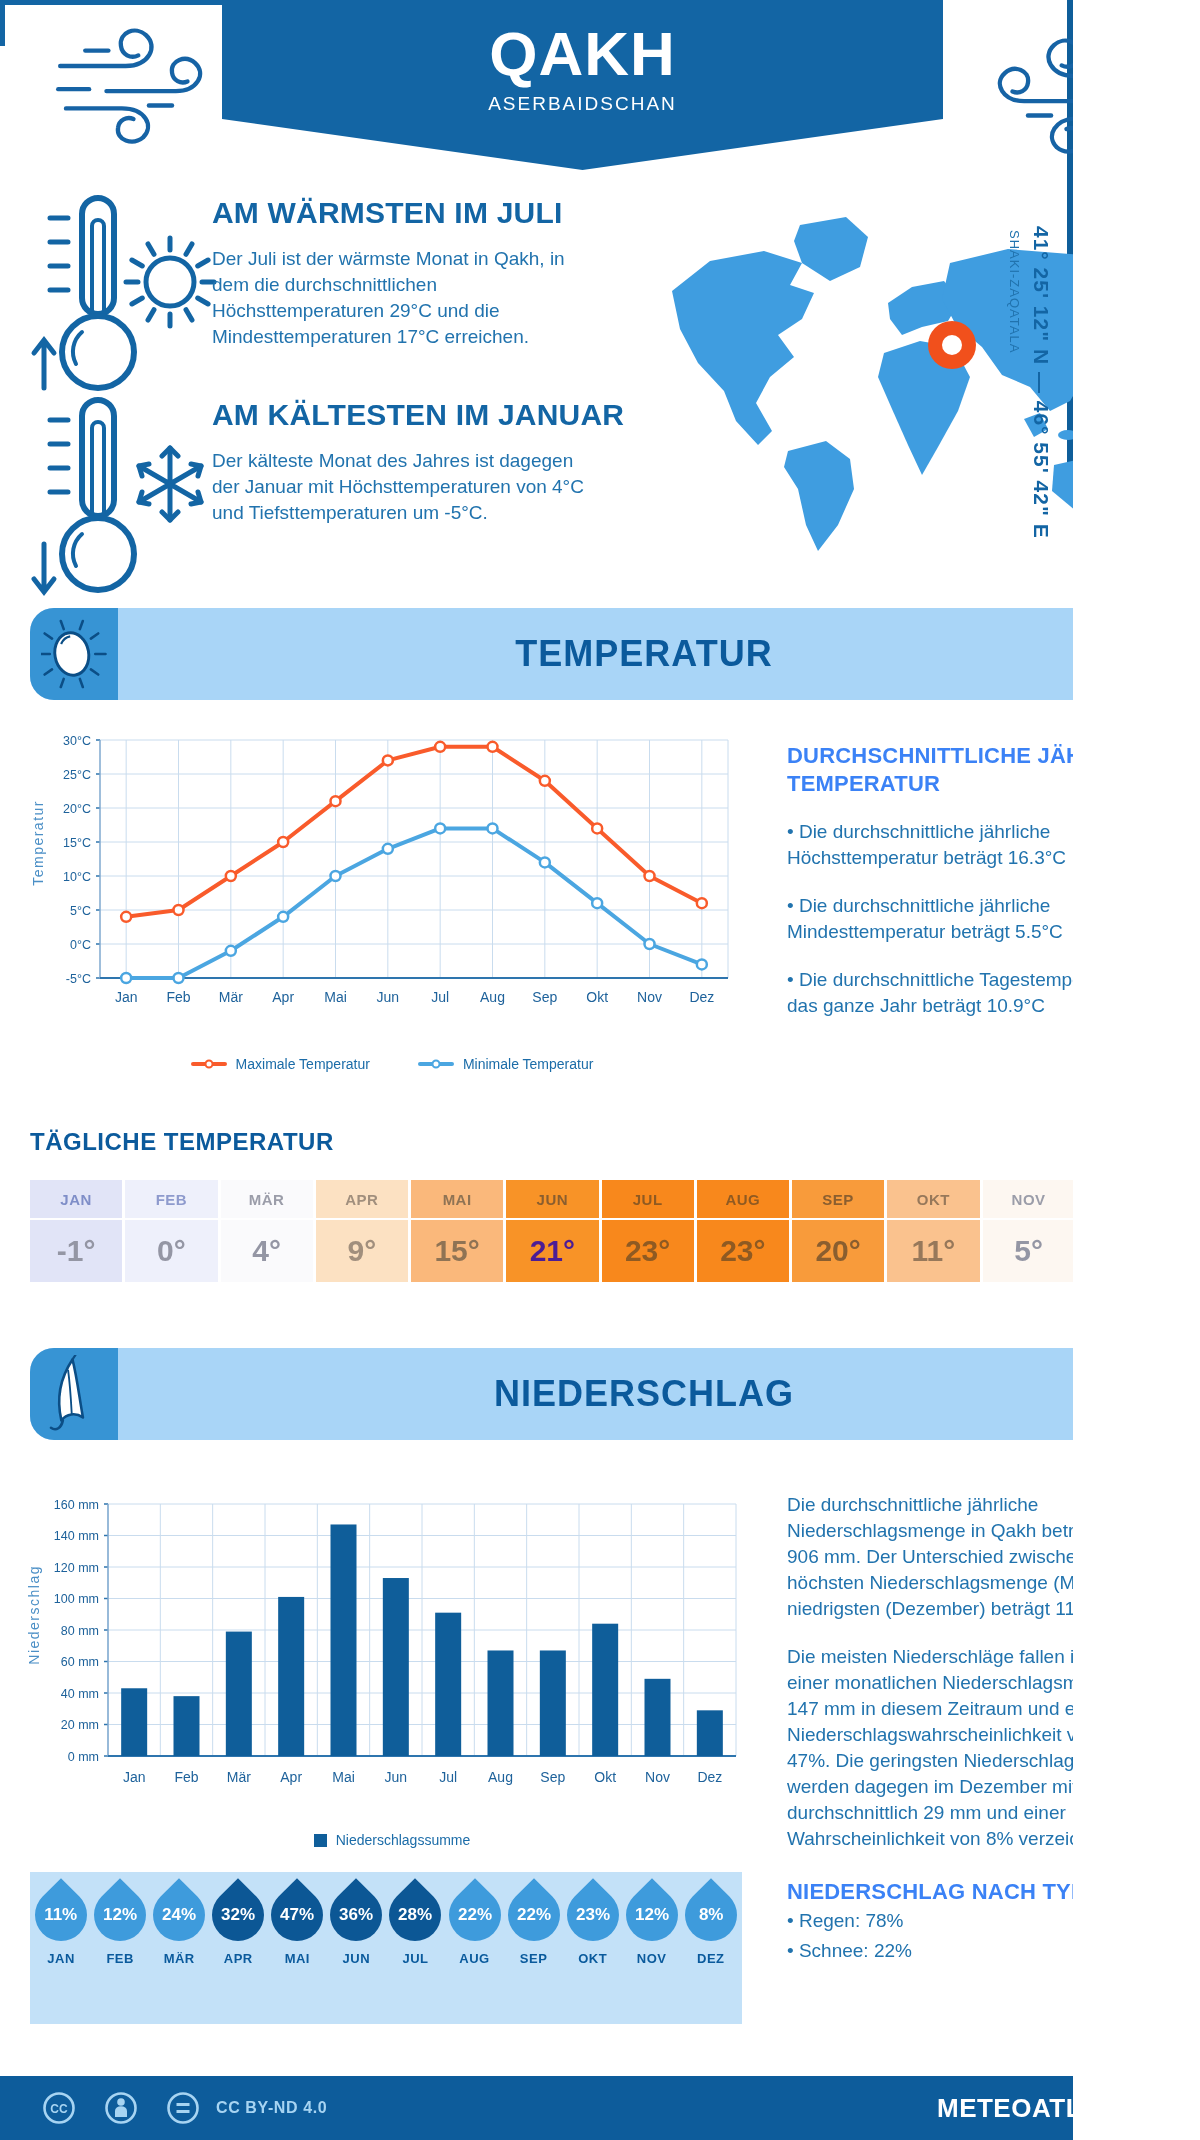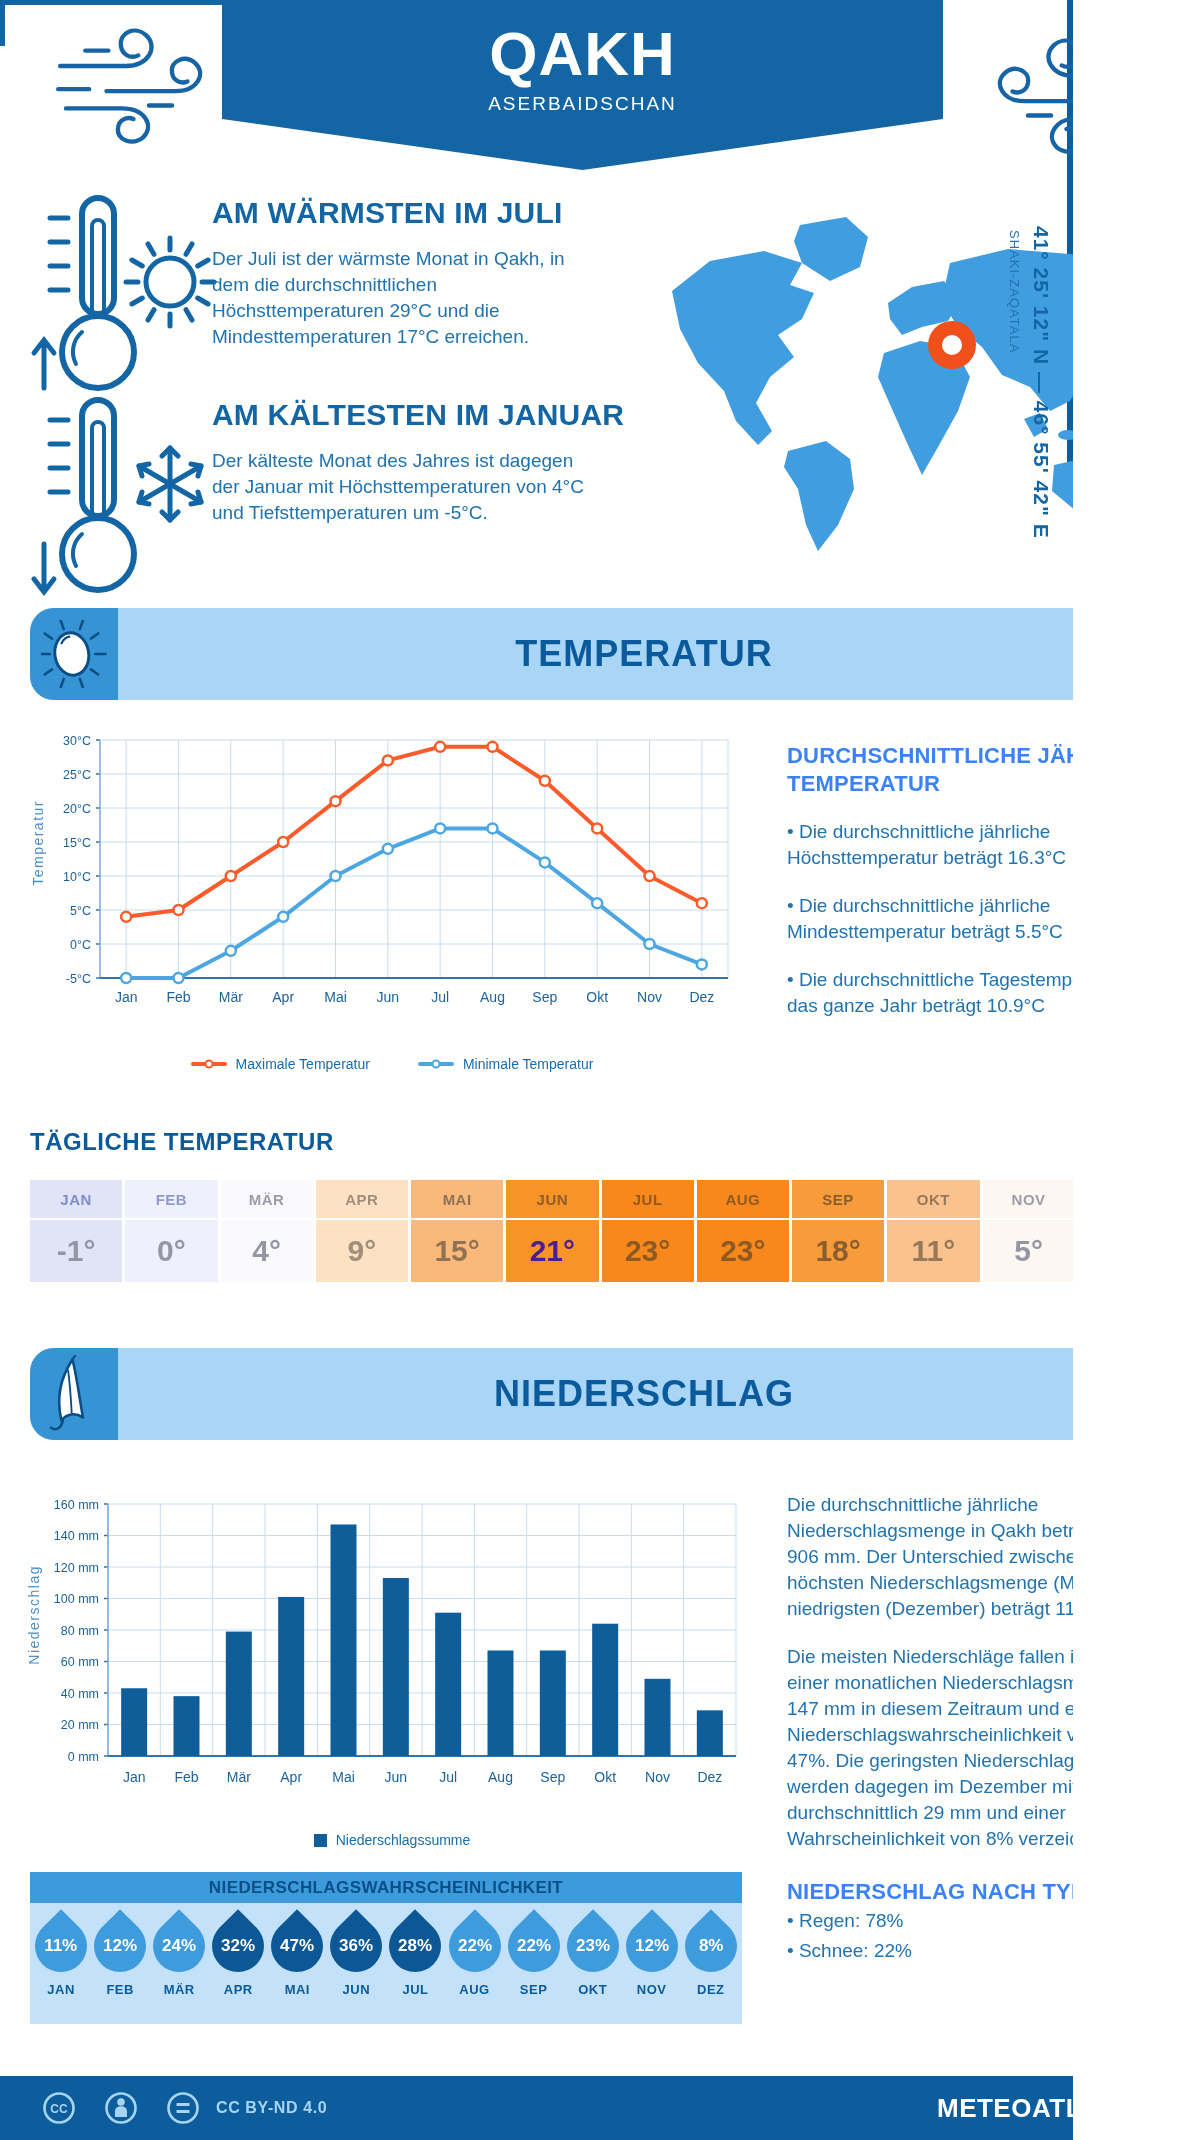--- a/index.html
+++ b/index.html
@@ -336,21 +336,21 @@
       <div class="dt-cell">
         <div class="dt-h" style="background: rgb(248, 136, 28); color: rgb(143, 90, 34);">JUL</div>
         <div class="dt-v" style="background: rgb(248, 136, 28); color: rgb(143, 90, 34);">23°</div>
       </div>
       <div class="dt-cell">
         <div class="dt-h" style="background: rgb(248, 136, 28); color: rgb(143, 90, 34);">AUG</div>
         <div class="dt-v" style="background: rgb(248, 136, 28); color: rgb(143, 90, 34);">23°</div>
       </div>
       <div class="dt-cell">
         <div class="dt-h" style="background: rgb(248, 155, 59); color: rgb(138, 94, 47);">SEP</div>
-        <div class="dt-v" style="background: rgb(248, 155, 59); color: rgb(138, 94, 47);">18°</div>
+        <div class="dt-v" style="background: rgb(248, 155, 59); color: rgb(138, 94, 47);">20°</div>
       </div>
       <div class="dt-cell">
         <div class="dt-h" style="background: rgb(250, 194, 142); color: rgb(151, 120, 90);">OKT</div>
         <div class="dt-v" style="background: rgb(250, 194, 142); color: rgb(151, 120, 90);">11°</div>
       </div>
       <div class="dt-cell">
         <div class="dt-h" style="background: rgb(253, 247, 241); color: rgb(155, 157, 169);">NOV</div>
         <div class="dt-v" style="background: rgb(253, 247, 241); color: rgb(148, 150, 164);">5°</div>
       </div>
       <div class="dt-cell">
@@ -449,21 +449,20 @@
 
   <div id="precip-text" class="col-text">
     <p class="para1">Die durchschnittliche jährliche Niederschlagsmenge in Qakh beträgt etwa 906 mm. Der Unterschied zwischen der höchsten Niederschlagsmenge (Mai) und der niedrigsten (Dezember) beträgt 118 mm.</p>
     <p class="para2">Die meisten Niederschläge fallen im Mai, mit einer monatlichen Niederschlagsmenge von 147 mm in diesem Zeitraum und einer Niederschlagswahrscheinlichkeit von etwa 47%. Die geringsten Niederschlagsmengen werden dagegen im Dezember mit durchschnittlich 29 mm und einer Wahrscheinlichkeit von 8% verzeichnet.</p>
     <h3>NIEDERSCHLAG NACH TYP</h3>
     <p class="tbullet">• Regen: 78%</p>
     <p class="tbullet" style="margin-top:0;">• Schnee: 22%</p>
   </div>
 
   <div id="prob-panel">
-    <div id="prob-header">NIEDERSCHLAGSWAHRSCHEINLICHKEIT</div>
     <div id="drops-row">
         <div class="drop-item">
           <div class="drop" style="background: rgb(62, 155, 220);">
             <span>11%</span>
           </div>
           <div class="drop-month">JAN</div>
         </div>
         <div class="drop-item">
           <div class="drop" style="background: rgb(62, 155, 220);">
             <span>12%</span>

